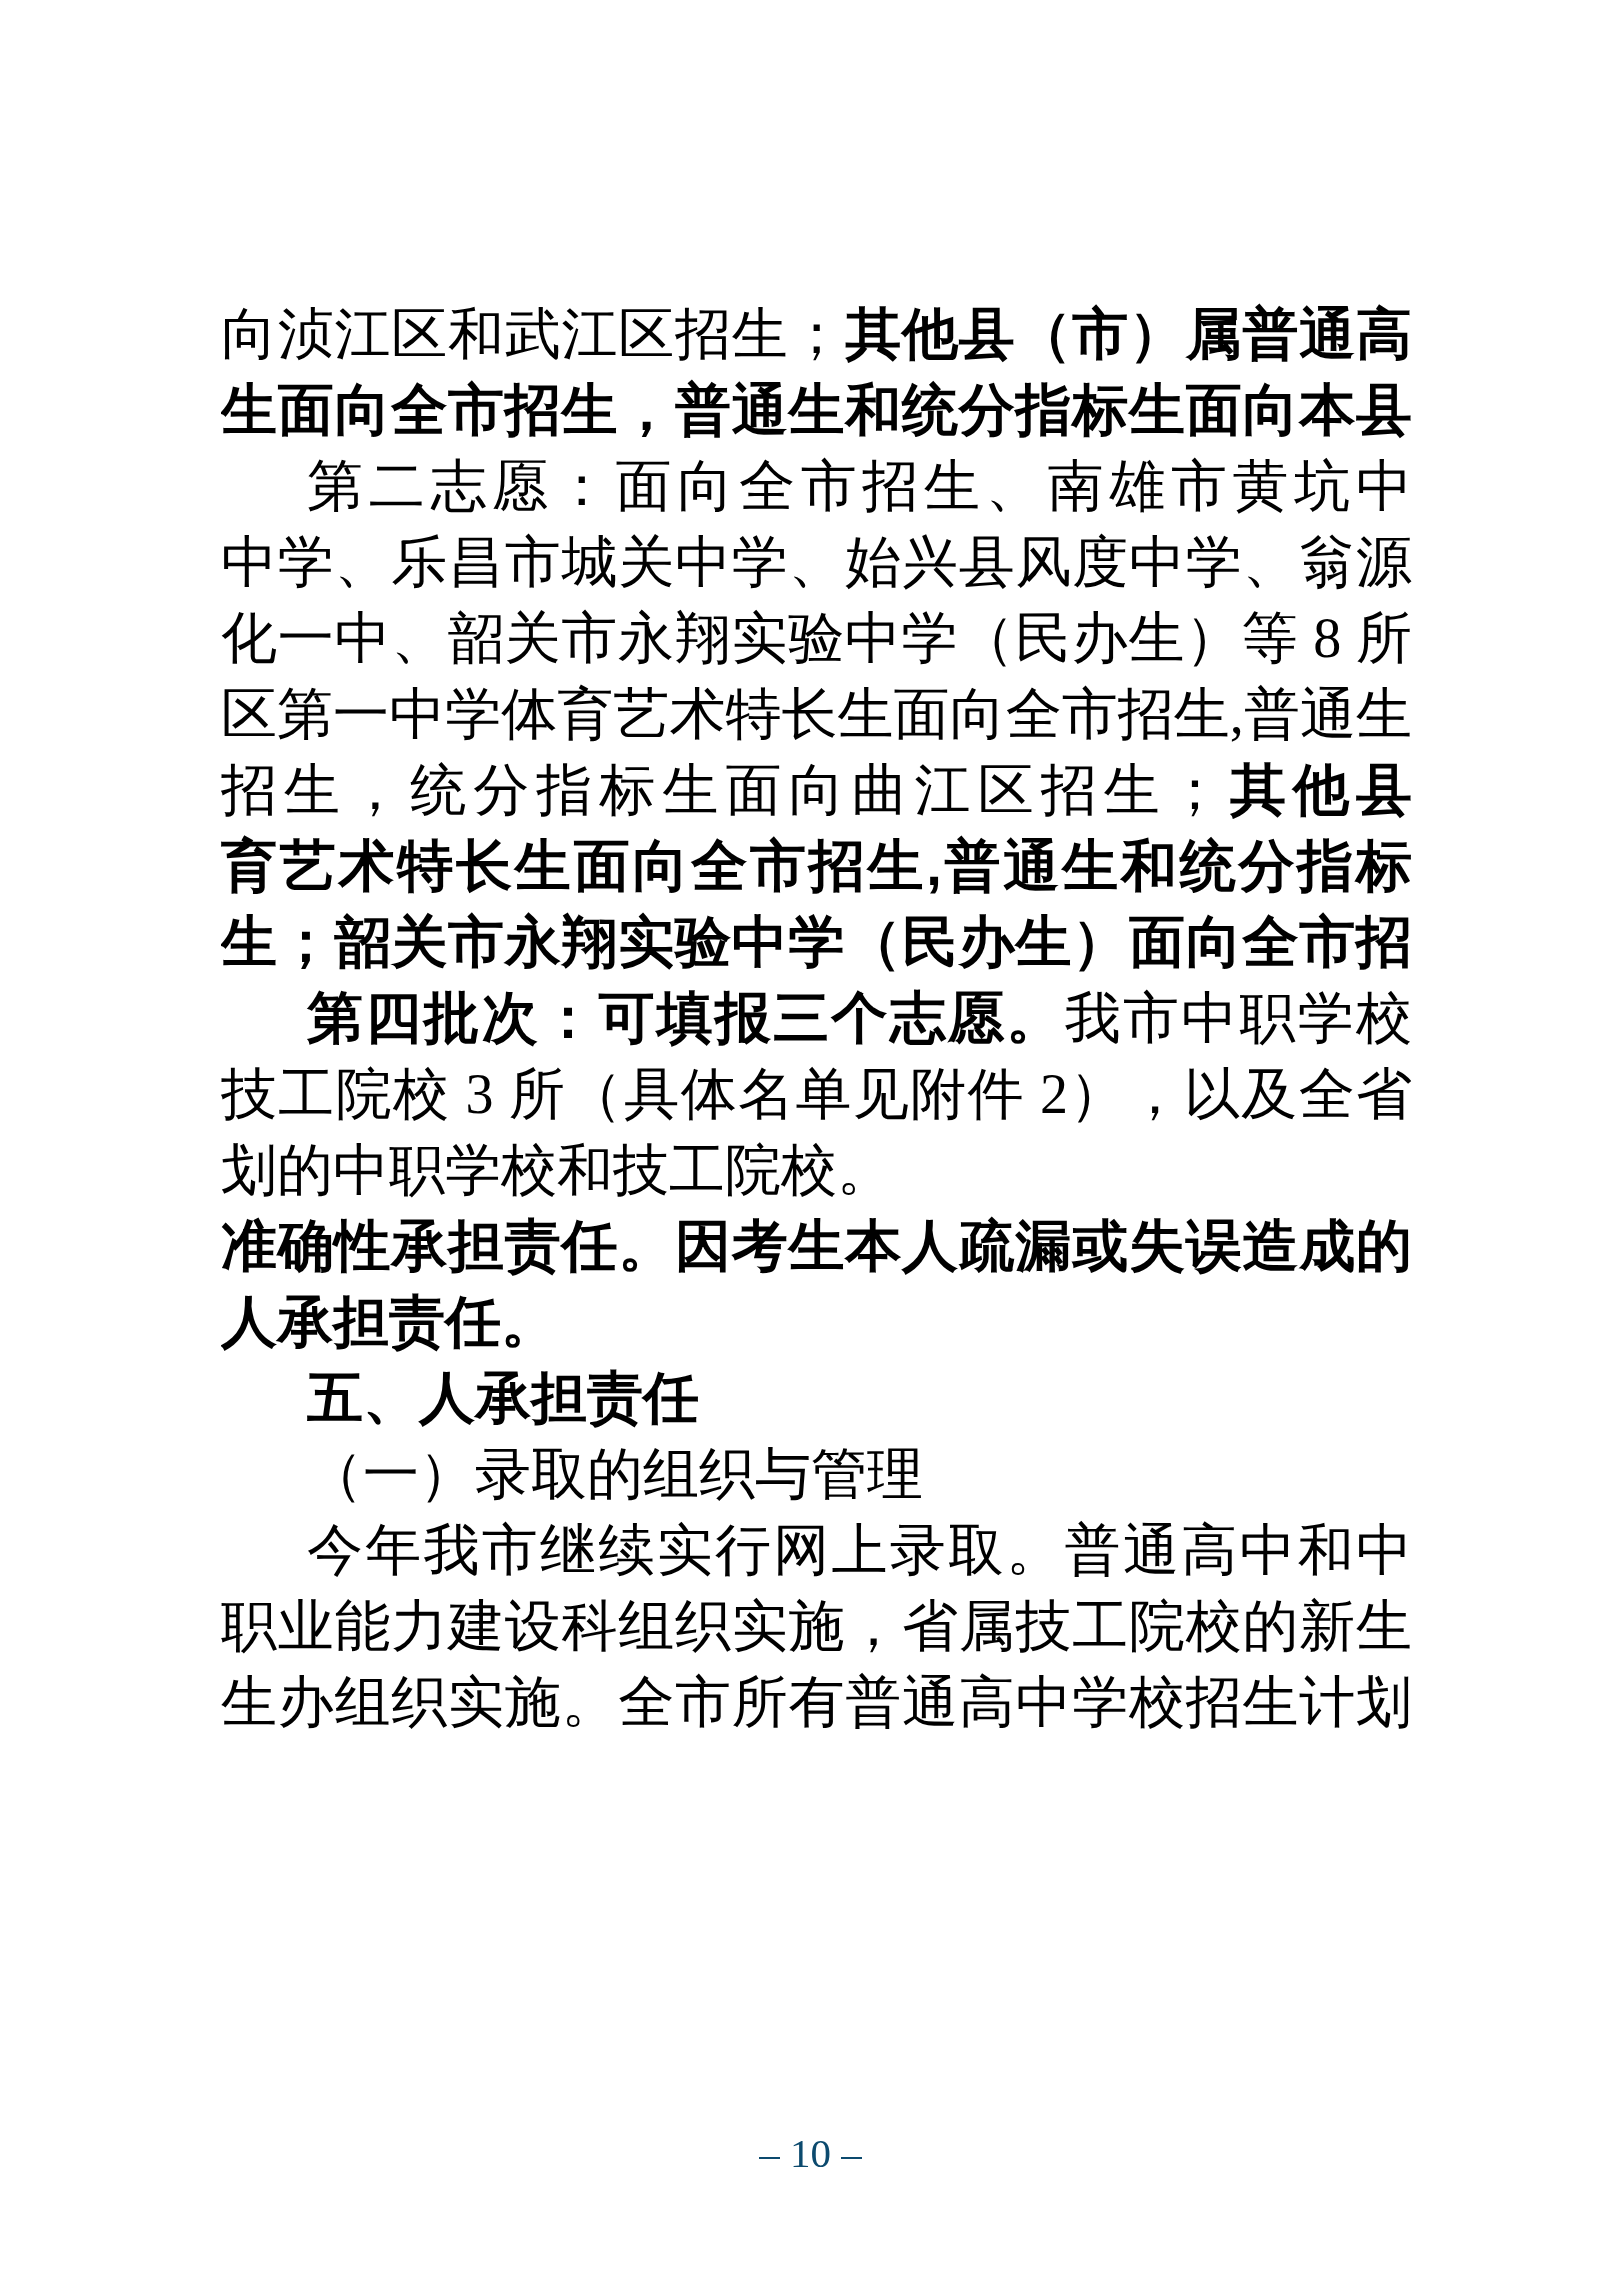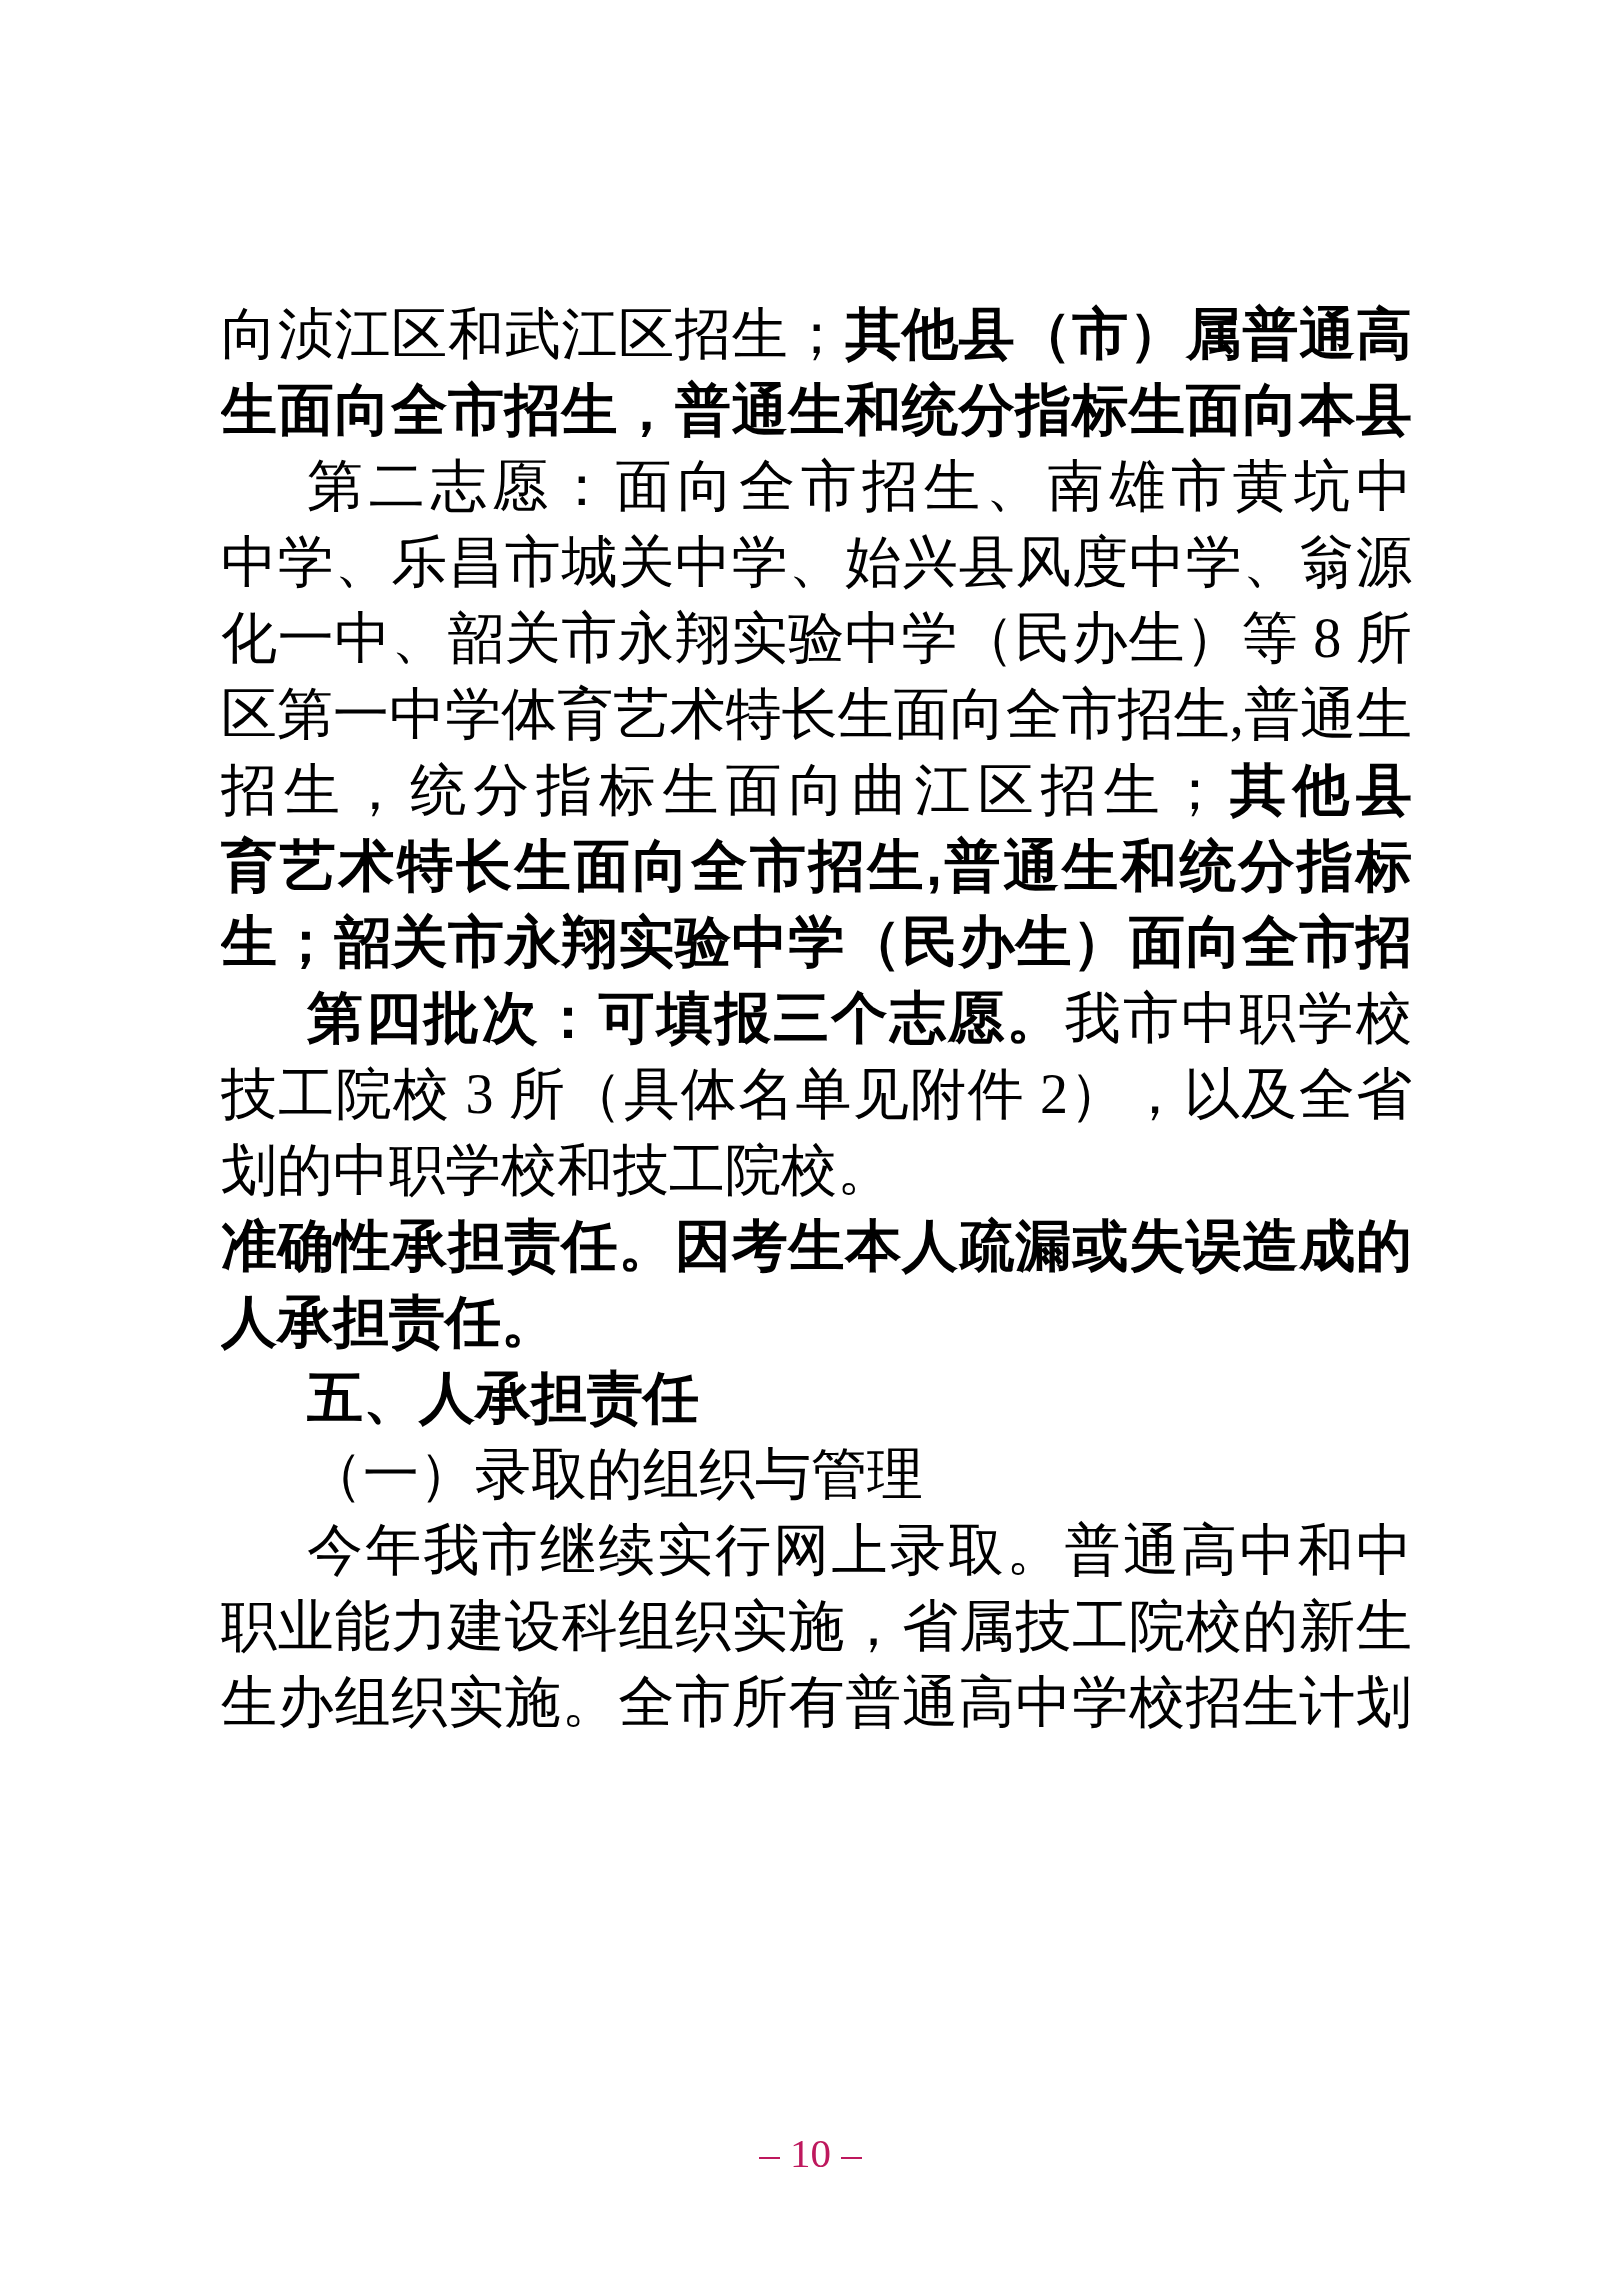--- a/index.html
+++ b/index.html
@@ -47,21 +47,21 @@
     font-weight: 400;
   }
   .page-footer {
     position: absolute;
     left: 0;
     top: 2129px;
     width: 100%;
     text-align: center;
     font-size: 41px;
     font-family: "Liberation Serif", "DejaVu Serif", serif;
-    color: #be185d;
+    color: #0c4a6e;
   }
 </style>
 </head>
 <body>
 
 <div class="page">
   <div class="doc-body">
       <div class="line justify"><span class="seg regular">向浈江区和武江区招生；</span><span class="seg bold">其他县（市）属普通高中体育艺术特长</span></div>
       <div class="line"><span class="seg bold">生面向全市招生，普通生和统分指标生面向本县域招生。</span></div>
       <div class="line indent justify"><span class="seg regular">第二志愿：面向全市招生、南雄市黄坑中学、乐昌市第二</span></div>

